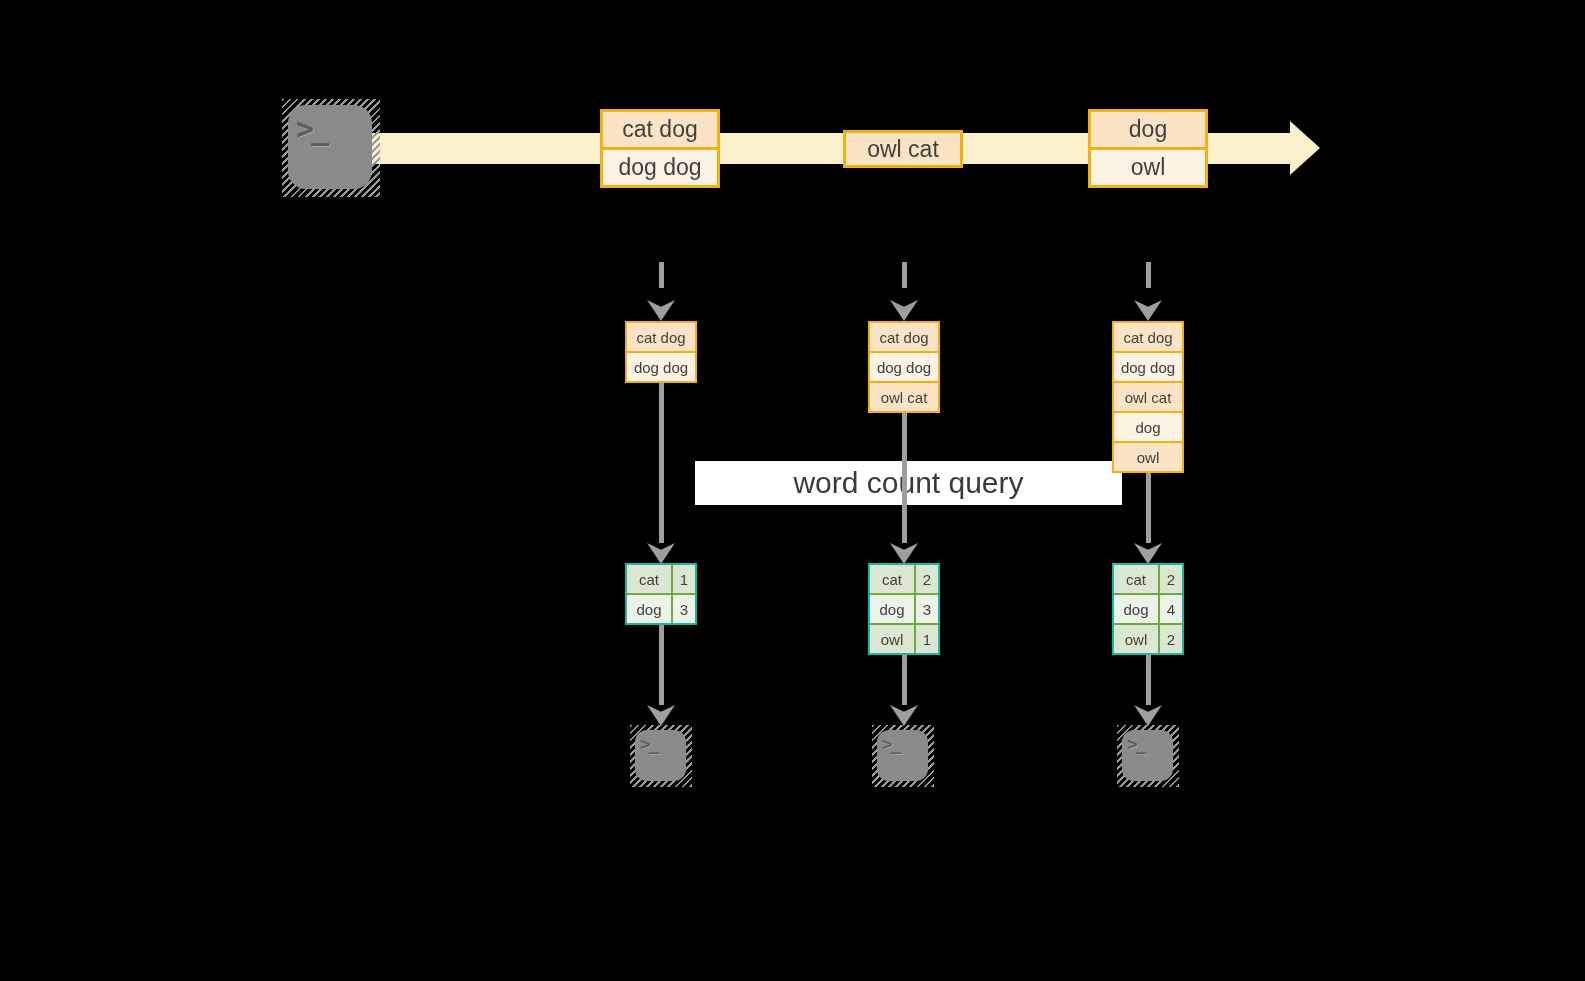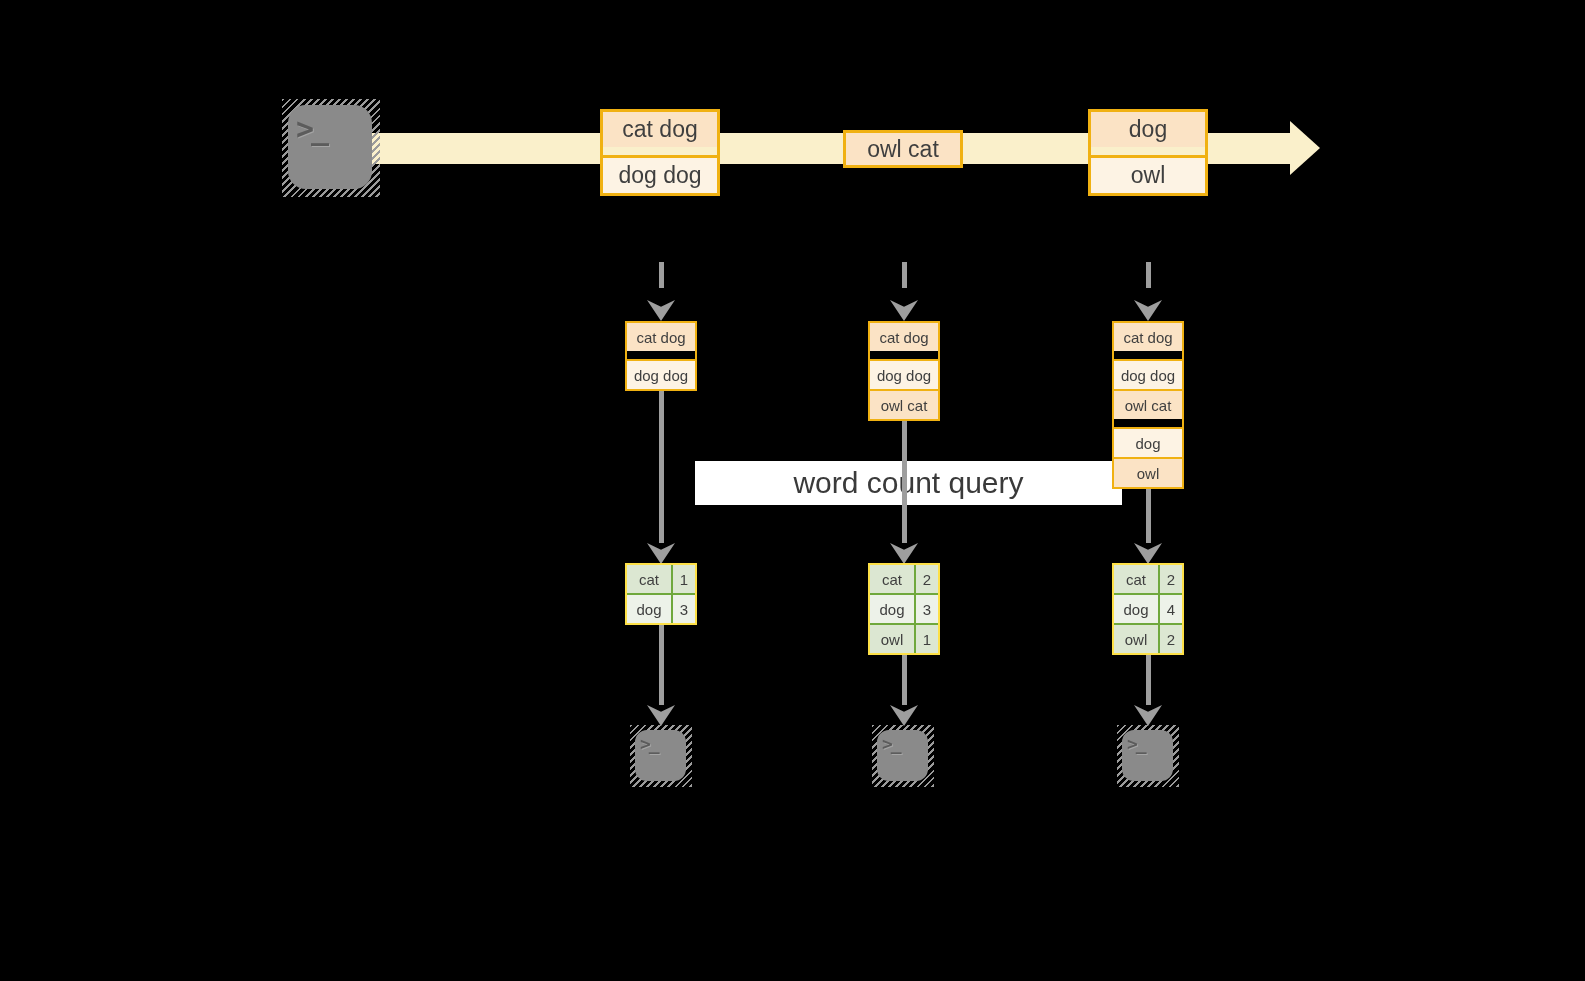--- a/index.html
+++ b/index.html
@@ -11,21 +11,21 @@
   .stream-head{position:absolute;left:1290px;top:121px;width:0;height:0;z-index:1;
                border-left:30px solid #FAF0CB;border-top:27px solid transparent;border-bottom:27px solid transparent;}
 
   
   .obox{position:absolute;border:3px solid #F0B112;z-index:3;box-sizing:content-box;}
   .obox .row{display:flex;align-items:center;justify-content:center;}
   .obox .row + .row{border-top:3px solid #F0B112;}
   .obox.small{border-width:2px;}
   .obox.small .row + .row{border-top-width:2px;}
   .fill-dark{background:#FBE3C5;}
-  .fill-light{background:#FDF3E4;margin-top:8px;}
+  .fill-light{background:#FDF3E4;}
   .msg .row{width:114px;height:35px;font-size:23px;}
   .msg1{left:600px;top:109px;}
   .msg2{left:843px;top:130px;}
   .msg2 .row{height:32px;}
   .msg3{left:1088px;top:109px;}
   .state .row{width:68px;height:28px;font-size:15px;}
   .stateA{left:625px;top:321px;}
   .stateB{left:868px;top:321px;}
   .stateC{left:1112px;top:321px;}
 
@@ -33,21 +33,21 @@
   .vline{position:absolute;width:5px;background:#9E9E9E;z-index:2;}
   .vdash{position:absolute;width:5px;height:26px;background:#9E9E9E;z-index:2;}
   .ahead{position:absolute;width:28px;height:21px;background:#9E9E9E;z-index:2;
          clip-path:polygon(0 0,50% 32%,100% 0,50% 100%);}
 
   
   .qband{position:absolute;left:695px;top:461px;width:427px;height:44px;background:#FFFFFF;z-index:1;
          display:flex;align-items:center;justify-content:center;font-size:30px;color:#3A3A3A;}
 
   
-  .gtable{position:absolute;top:563px;border:2px solid #fde047;z-index:3;}
+  .gtable{position:absolute;top:563px;border:2px solid #14b8a6;z-index:3;}
   .grow{display:flex;height:28px;}
   .grow + .grow{border-top:2px solid #6FA83C;}
   .gword{width:44px;border-right:2px solid #6FA83C;display:flex;align-items:center;justify-content:center;font-size:15px;}
   .gnum{width:22px;display:flex;align-items:center;justify-content:center;font-size:15px;}
   .grow:nth-child(odd) .gword,.grow:nth-child(odd) .gnum{background:#DCE7D2;}
   .grow:nth-child(even) .gword,.grow:nth-child(even) .gnum{background:#EDF2E9;}
   .gtableA{left:625px;}
   .gtableB{left:868px;}
   .gtableC{left:1112px;}
 

